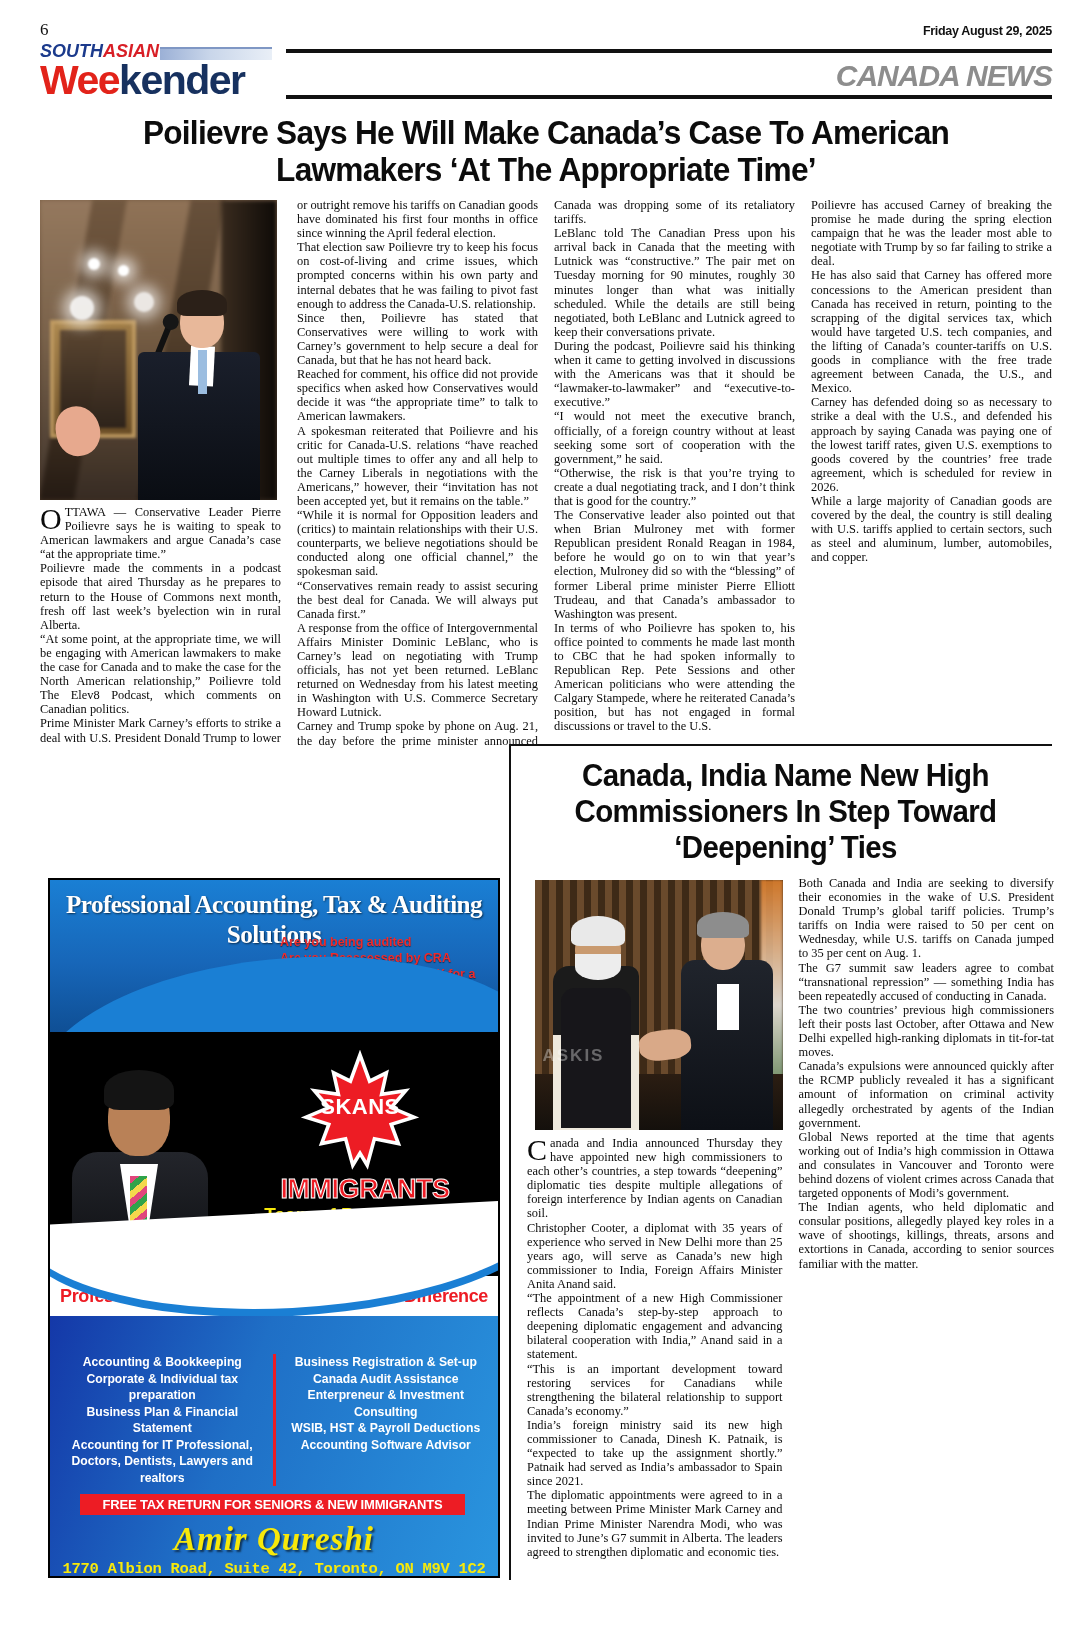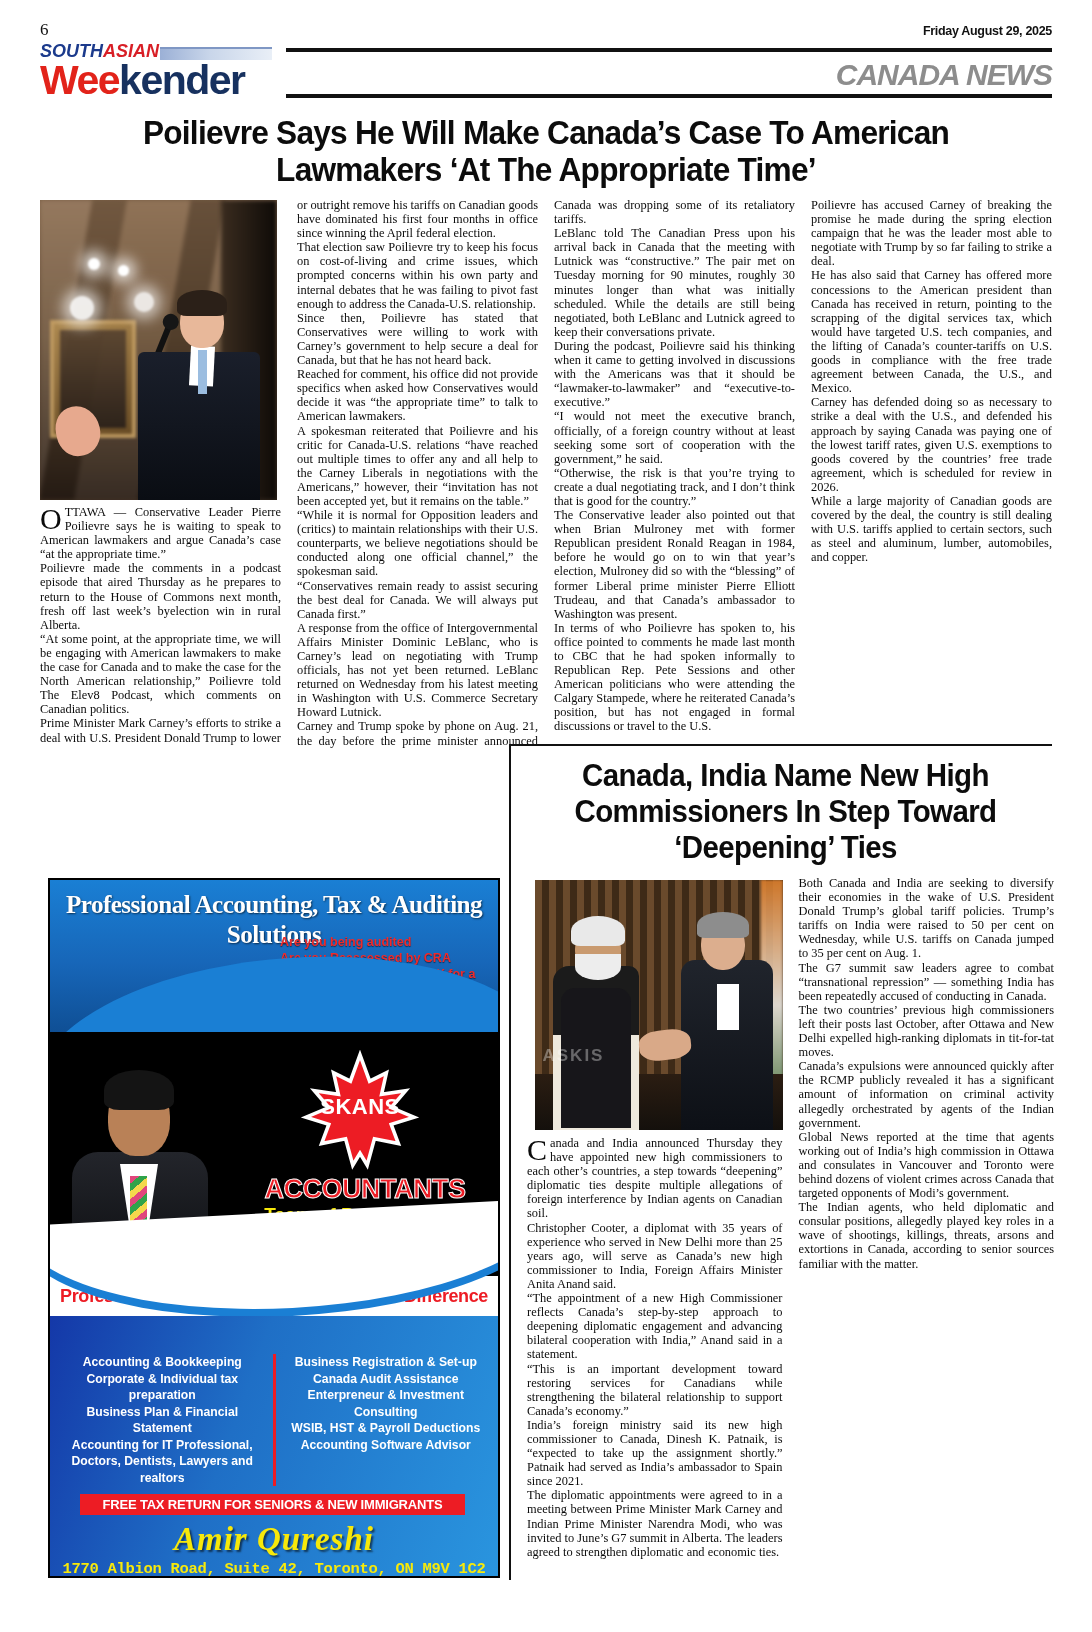--- a/index.html
+++ b/index.html
@@ -16,21 +16,21 @@
   
   .topbar { display:flex; align-items:flex-end; justify-content:space-between;
             padding-top:38px; height:30px; }
   .pagenum { font-family:"Liberation Serif", serif; font-size:17px; color:#111; line-height:1; }
   .siteurl { font-family:"Liberation Sans", sans-serif; font-weight:bold; font-size:14.5px;
              letter-spacing:-0.2px; color:#000; position:absolute; left:0; right:0;
              text-align:center; top:42px; }
   .dateline { font-family:"Liberation Sans", sans-serif; font-weight:bold; font-size:12.5px;
               color:#111; letter-spacing:-0.3px; }
 
-  .mast { display:flex; align-items:flex-start; justify-content:space-between;
+  .mast { display:flex; align-items:center; justify-content:space-between;
           margin-top:4px; position:relative; }
   .logo { width:232px; position:relative; }
   .logo-top { display:flex; align-items:center; height:19px; }
   .logo-south {
       font-family:"Liberation Sans", sans-serif; font-weight:bold; font-style:italic;
       font-size:18px; letter-spacing:0px; line-height:19px;
       color:#1b3a8c; white-space:nowrap;
   }
   .logo-south .red { color:#d81f26; }
   .logo-bar { flex:1; height:13px; margin-left:1px; margin-top:3px;
@@ -353,21 +353,21 @@
         <div class="ad-p-tie"></div>
         <div class="ad-p-head"></div>
         <div class="ad-p-hair"></div>
       </div>
       <div class="ad-leaf">
         <svg viewBox="0 0 100 100" aria-hidden="true">
           <path fill="#ed1c24" stroke="#ffffff" stroke-width="3" d="M50 4 L58 26 L72 19 L68 37 L88 34 L76 48 L95 56 L76 62 L82 78 L62 74 L56 96 L50 86 L44 96 L38 74 L18 78 L24 62 L5 56 L24 48 L12 34 L32 37 L28 19 L42 26 Z"></path>
         </svg>
       </div>
       <div class="ad-skans">SKANS</div>
-      <div class="ad-acct">ACCOUNTANTS</div>
+      <div class="ad-acct">IMMIGRANTS</div>
       <div class="ad-team">Team of Professionals</div>
       <div class="ad-phone">416-741-0801</div>
       <div class="ad-swoosh3"></div>
       <div class="ad-swoosh4"></div>
     </div>
 
     <div class="ad-slogan">Professional Accountant Always Makes A Difference</div>
 
     <div class="ad-services">
       <div class="svc-grid">

